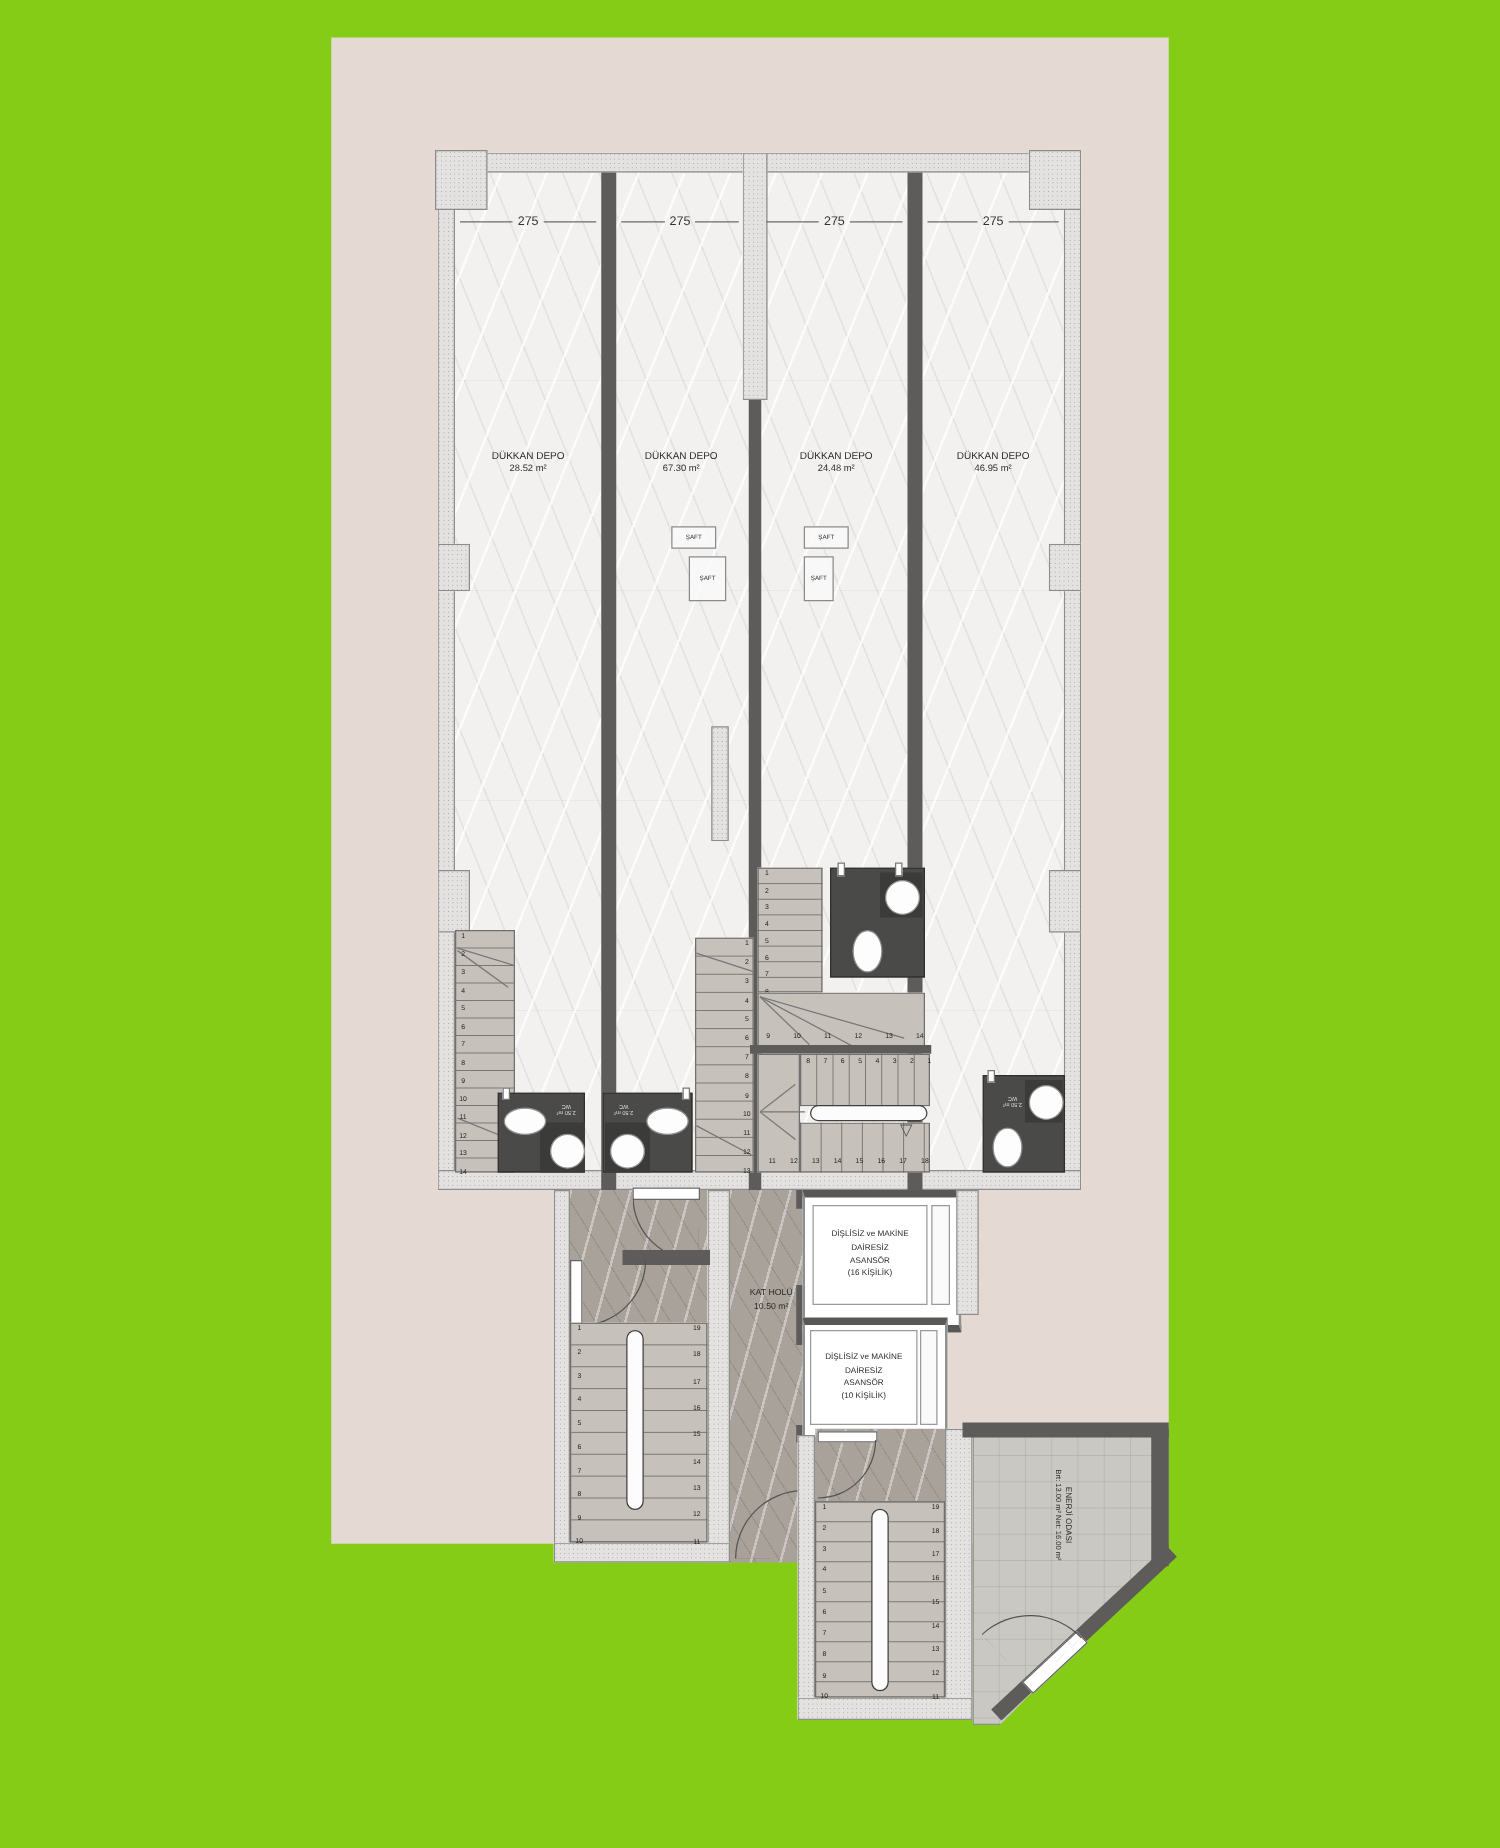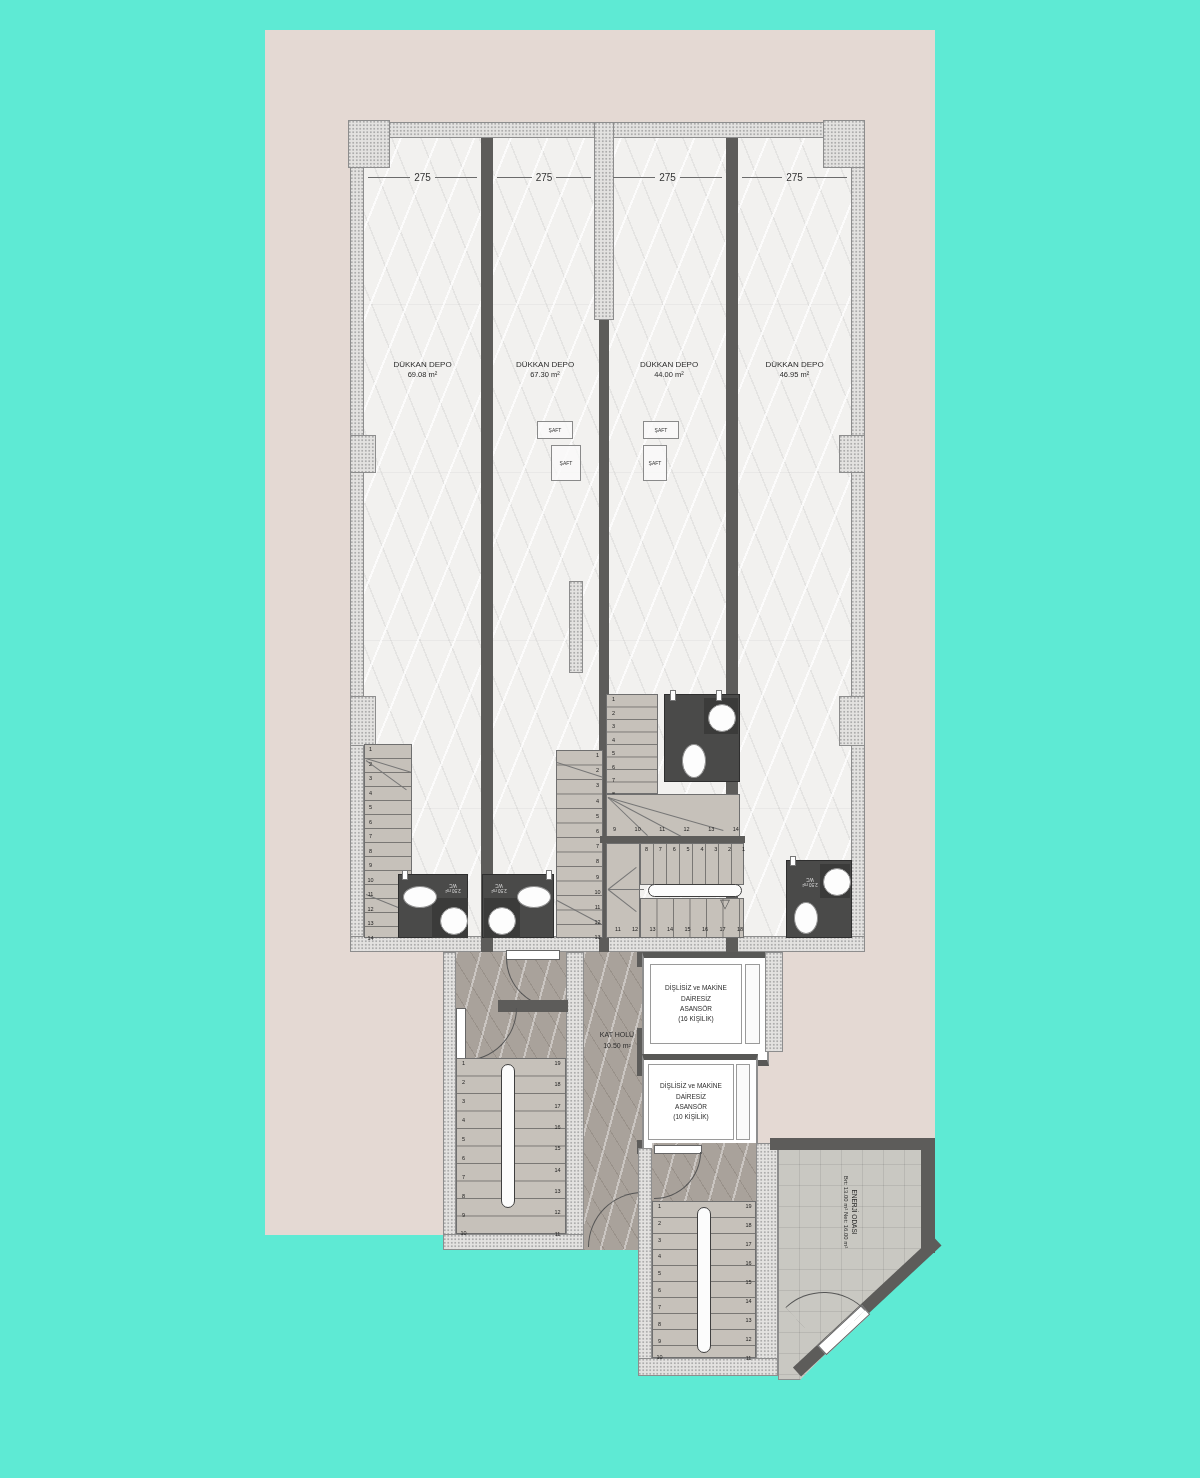--- a/index.html
+++ b/index.html
@@ -1,16 +1,16 @@
 <!DOCTYPE html>
 <html style="--site: #e4d9d3; --wall_dark: #5d5c5a; --wall_hatch: #e3e2e0; --floor_light: #f2f1ef; --hall_floor: #a9a29b; --stair_floor: #c6c1ba; --wc_dark: #4a4a49; --tile_floor: #c9c8c2;"><head>
 <meta charset="utf-8">
 <style>
   html,body{margin:0;padding:0;background:#fff;}
-  .canvas{position:relative;width:1200px;height:1478px;background:#5eead4;overflow:hidden;
+  .canvas{position:relative;width:1200px;height:1478px;background:#84cc16;overflow:hidden;
           font-family:"Liberation Sans",sans-serif;color:#2a2a2a;}
   .abs{position:absolute;}
   
   .site{background:var(--site,#e4d9d3);}
   .hatch{background-color:var(--wall_hatch,#e3e2e0);
          background-image:radial-gradient(#9f9f9f 0.6px,transparent 0.7px);
          background-size:3.5px 3.5px;box-shadow:inset 0 0 0 1px #8d8d8d;}
   .dw{background:var(--wall_dark,#5d5c5a);}
   .marble{background-color:var(--floor_light,#f2f1ef);
      background-image:repeating-linear-gradient(112deg,rgba(255,255,255,.75) 0 2px,rgba(0,0,0,0) 2px 34px),
@@ -101,29 +101,29 @@
     </div>
   <div class="dim-row" style="left:613px;top:172px;width:109px;">
       <span>275</span>
     </div>
   <div class="dim-row" style="left:742px;top:172px;width:105px;">
       <span>275</span>
     </div>
 
   <div class="room-label" style="left:366px;top:360px;width:113px;">
     <div>DÜKKAN DEPO</div>
-    <div class="area">69.08 m²</div>
+    <div class="area">28.52 m²</div>
   </div>
   <div class="room-label" style="left:495px;top:360px;width:100px;">
     <div>DÜKKAN DEPO</div>
     <div class="area">67.30 m²</div>
   </div>
   <div class="room-label" style="left:614px;top:360px;width:110px;">
     <div>DÜKKAN DEPO</div>
-    <div class="area">44.00 m²</div>
+    <div class="area">24.48 m²</div>
   </div>
   <div class="room-label" style="left:740px;top:360px;width:109px;">
     <div>DÜKKAN DEPO</div>
     <div class="area">46.95 m²</div>
   </div>
 
   <div class="shaft" style="left:537px;top:421px;width:34px;height:16px;">
       <span>ŞAFT</span>
     </div>
   <div class="shaft" style="left:551px;top:445px;width:28px;height:34px;">

